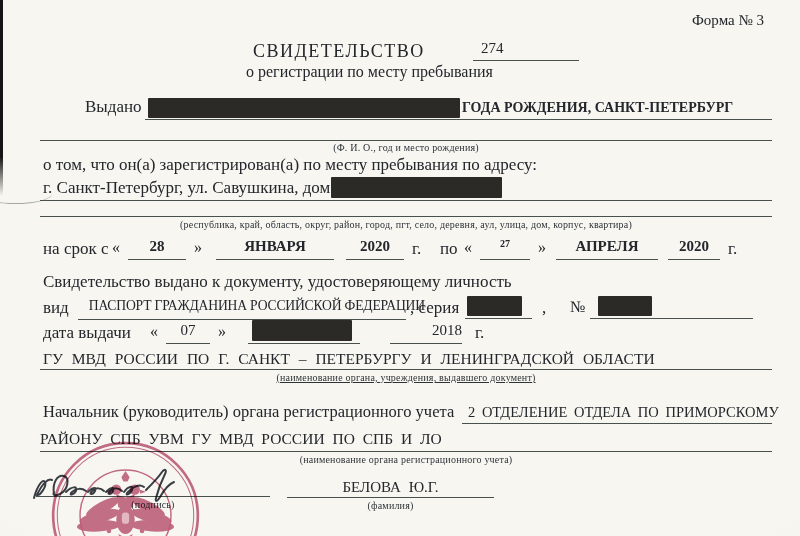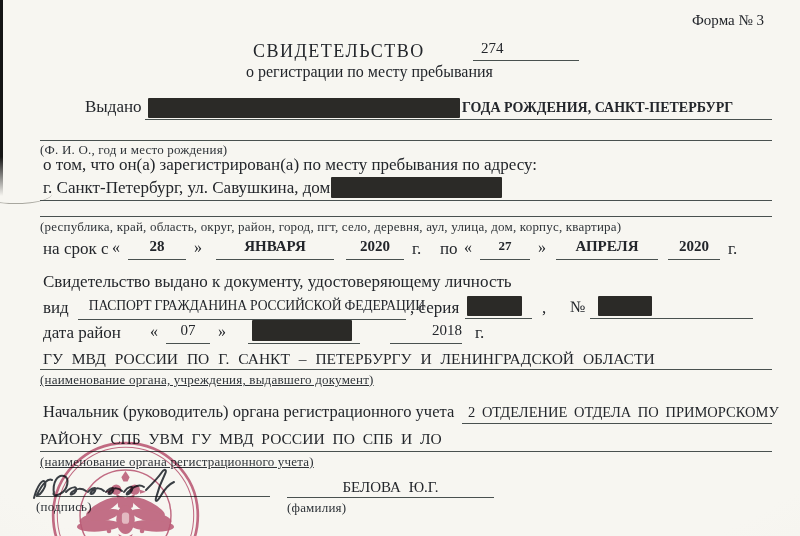--- a/index.html
+++ b/index.html
@@ -3,21 +3,21 @@
 <meta charset="utf-8">
 <style>
   html,body{margin:0;padding:0;}
   .page{
     position:relative;width:800px;height:536px;overflow:hidden;
     background:radial-gradient(130% 130% at 50% 40%, #f7f6f1 55%, #eeede7 100%);
     font-family:"Liberation Serif","DejaVu Serif",serif;
     color:#23262b;
   }
   .abs{position:absolute;}
-  .cap{font-size:13px;color:#2e3338;text-align:left;letter-spacing:.2px;}
+  .cap{font-size:10px;color:#2e3338;text-align:center;letter-spacing:.2px;}
   .rule{border-bottom:1px solid #49514f;height:0;}
   .uline{display:inline-block;border-bottom:1px solid #49514f;text-align:center;}
   .bold{font-weight:bold;}
   .cond{display:inline-block;transform:scaleX(.94);transform-origin:0 50%;letter-spacing:-.2px;white-space:nowrap;}
   .redact{position:absolute;background:#2b2a27;border-radius:1px;}
   .edge-strip{position:absolute;left:0;top:0;width:3px;height:196px;
     background:linear-gradient(#151515 80%, rgba(21,21,21,0));}
   .curl{position:absolute;left:-6px;top:188px;width:58px;height:16px;
     border-bottom:1px solid #a8a79f;border-radius:0 0 90% 20%;transform:rotate(4deg);}
   .stamp-wrap{position:absolute;left:48px;top:438px;width:155px;height:155px;
@@ -55,58 +55,58 @@
 
   <div class="abs nowrap" style="left:43px;top:239px;font-size:17px;">на срок с</div>
   <span class="abs" style="left:112px;top:239px;font-size:16px;">«</span>
   <span class="abs uline bold" style="left:128px;top:238px;width:58px;font-size:15px;height:21px;">28</span>
   <span class="abs" style="left:194px;top:239px;font-size:16px;">»</span>
   <span class="abs uline bold" style="left:216px;top:238px;width:118px;font-size:15px;height:21px;">ЯНВАРЯ</span>
   <span class="abs uline bold" style="left:346px;top:238px;width:58px;font-size:15px;height:21px;">2020</span>
   <span class="abs" style="left:412px;top:239px;font-size:17px;">г.</span>
   <span class="abs" style="left:440px;top:239px;font-size:17px;">по</span>
   <span class="abs" style="left:464px;top:239px;font-size:16px;">«</span>
-  <span class="abs uline bold" style="left:480px;top:238px;width:50px;font-size:13px;height:21px;">27</span>
+  <span class="abs uline bold" style="left:480px;top:238px;width:50px;font-size:10px;height:21px;">27</span>
   <span class="abs" style="left:538px;top:239px;font-size:16px;">»</span>
   <span class="abs uline bold" style="left:556px;top:238px;width:102px;font-size:15px;height:21px;">АПРЕЛЯ</span>
   <span class="abs uline bold" style="left:668px;top:238px;width:52px;font-size:15px;height:21px;">2020</span>
   <span class="abs" style="left:728px;top:239px;font-size:17px;">г.</span>
 
   <div class="abs" style="left:43px;top:272px;font-size:17px;">Свидетельство выдано к документу, удостоверяющему личность</div>
   <div class="abs" style="left:43px;top:298px;font-size:17px;">вид</div>
   <span class="abs uline" style="left:78px;top:297px;width:328px;font-size:14.5px;height:22px;">
     <span class="cond" style="transform-origin:50% 50%;">ПАСПОРТ ГРАЖДАНИНА РОССИЙСКОЙ ФЕДЕРАЦИИ</span>
   </span>
   <span class="abs nowrap" style="left:410px;top:298px;font-size:17px;">, серия</span>
   <div class="abs rule" style="left:465px;top:318px;width:67px;"></div>
   <div class="redact" style="left:467px;top:296px;width:55px;height:20px;"></div>
   <span class="abs" style="left:542px;top:298px;font-size:17px;">,</span>
   <span class="abs" style="left:570px;top:298px;font-size:16px;">№</span>
   <div class="abs rule" style="left:590px;top:318px;width:163px;"></div>
   <div class="redact" style="left:598px;top:296px;width:54px;height:20px;"></div>
 
-  <div class="abs" style="left:43px;top:323px;font-size:17px;">дата район</div>
+  <div class="abs" style="left:43px;top:323px;font-size:17px;">дата выдачи</div>
   <span class="abs" style="left:150px;top:323px;font-size:16px;">«</span>
   <span class="abs uline" style="left:166px;top:322px;width:44px;font-size:15px;height:21px;">07</span>
   <span class="abs" style="left:218px;top:323px;font-size:16px;">»</span>
   <div class="abs rule" style="left:248px;top:343px;width:112px;"></div>
   <div class="redact" style="left:252px;top:320px;width:100px;height:21px;"></div>
   <span class="abs uline" style="left:390px;top:322px;width:72px;font-size:15px;height:21px;text-align:right;">2018</span>
   <span class="abs" style="left:475px;top:323px;font-size:17px;">г.</span>
 
   <div class="abs nowrap" style="left:43px;top:350px;font-size:15.5px;word-spacing:5px;text-align:right;">ГУ МВД РОССИИ ПО Г. САНКТ – ПЕТЕРБУРГУ И ЛЕНИНГРАДСКОЙ ОБЛАСТИ</div>
   <div class="abs rule" style="left:40px;top:369px;width:732px;"></div>
   <div class="abs cap" style="left:40px;top:372px;width:732px;text-decoration:underline;">(наименование органа, учреждения, выдавшего документ)</div>
 
   <div class="abs nowrap" style="left:43px;top:402px;font-size:16.5px;">Начальник (руководитель) органа регистрационного учета</div>
   <div class="abs rule" style="left:462px;top:423px;width:310px;"></div>
   <div class="abs nowrap" style="left:468px;top:404px;font-size:14.5px;word-spacing:3px;">2 ОТДЕЛЕНИЕ ОТДЕЛА ПО ПРИМОРСКОМУ</div>
   <div class="abs nowrap" style="left:40px;top:430px;font-size:15.5px;word-spacing:4px;">РАЙОНУ СПБ УВМ ГУ МВД РОССИИ ПО СПБ И ЛО</div>
   <div class="abs rule" style="left:40px;top:451px;width:732px;"></div>
-  <div class="abs cap" style="left:40px;top:454px;width:732px;text-decoration:underline;">(наименование органа регистрационного учета)</div>
+  <div class="abs cap" style="left:40px;top:454px;width:732px;">(наименование органа регистрационного учета)</div>
 
   <div class="abs rule" style="left:36px;top:496px;width:234px;"></div>
   <div class="abs cap" style="left:36px;top:499px;width:234px;">(подпись)</div>
   <div class="abs nowrap" style="left:287px;top:479px;width:207px;font-size:15px;text-align:center;word-spacing:4px;">БЕЛОВА Ю.Г.</div>
   <div class="abs rule" style="left:287px;top:497px;width:207px;"></div>
   <div class="abs cap" style="left:287px;top:500px;width:207px;">(фамилия)</div>
 
   <div class="stamp-wrap">
     <svg width="155" height="155" viewBox="0 0 150 150">
       <defs>

